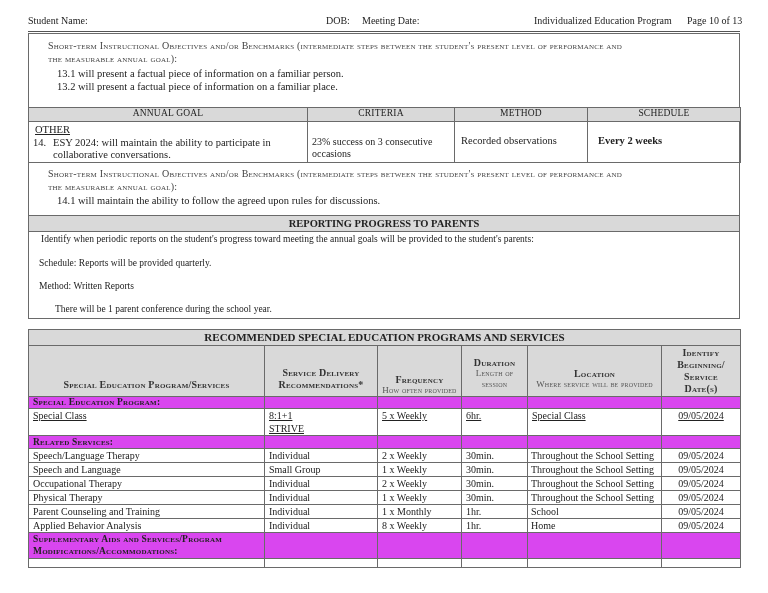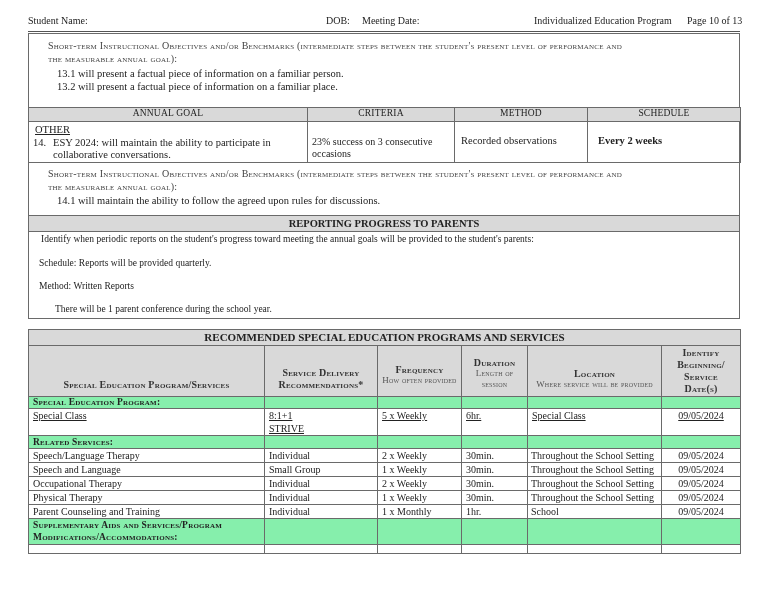--- a/index.html
+++ b/index.html
@@ -9,21 +9,21 @@
   .hdr span { position:absolute; top:0; white-space:nowrap; }
   .rule { position:absolute; left:28px; width:712px; top:31px; height:0; border-top:1.5px solid #555; }
   .box { position:absolute; border:1px solid #6a6a6a; box-sizing:border-box; }
   .sc { font-variant:small-caps; letter-spacing:0.2px; }
   .muted { color:#555; }
   .obj-head { font-size:10px; line-height:13px; color:#444; }
   .obj-line { font-size:10.5px; line-height:12.5px; padding-left:28px; }
   table { border-collapse:collapse; table-layout:fixed; }
   td, th { border:1px solid #6a6a6a; padding:0 4px; vertical-align:top; font-weight:normal; }
   .gray { background:#d9d9d9; }
-  .dgray { background:#86efac; }
+  .dgray { background:#d946ef; }
   .th-c { text-align:center; font-weight:normal; font-size:9.5px; }
   .svc td { font-size:10px; line-height:13px; }
   .center { text-align:center; }
 </style>
 </head>
 <body>
 
 <div class="hdr">
   <span style="left:0;">Student Name:</span>
   <span style="left:298px;">DOB:</span>
@@ -108,21 +108,21 @@
   <tbody>
       <tr class="gray" style="height:16px;">
     <td colspan="6" style="text-align:center; font-weight:bold; font-size:11px; line-height:15px;">RECOMMENDED SPECIAL EDUCATION PROGRAMS AND SERVICES</td>
   </tr>
   <tr class="gray" style="height:51px;">
     <td class="sc" style="vertical-align:bottom; text-align:center; font-weight:bold; font-size:10px; color:#333; padding-bottom:5px;">Special Education Program/Services</td>
     <td class="sc center" style="vertical-align:bottom; font-weight:bold; font-size:10px; color:#333; line-height:12px; padding-bottom:5px;">
       <span>Service Delivery</span><br>
       <span>Recommendations*</span>
     </td>
-    <td class="sc center" style="vertical-align:bottom; font-size:10px; line-height:11px; padding-bottom:10px;">
+    <td class="sc center" style="vertical-align:bottom; font-size:10px; line-height:11px; padding-bottom:0;">
       <div style="font-weight:bold; color:#333;">Frequency</div>
       <div class="muted" style="font-size:9px;">How often provided</div>
     </td>
     <td class="sc center" style="vertical-align:bottom; font-size:10px; line-height:11px; padding-bottom:6px;">
       <div style="font-weight:bold; color:#333;">Duration</div>
       <div class="muted" style="font-size:9px;">Length of session</div>
     </td>
     <td class="sc center" style="vertical-align:bottom; font-size:10px; line-height:11px; padding-bottom:6px;">
       <div style="font-weight:bold; color:#333;">Location</div>
       <div class="muted" style="font-size:9px;">Where service will be provided</div>
@@ -194,20 +194,28 @@
     <td class="center">09/05/2024</td>
   </tr>
   <tr style="height:14px;">
     <td>Parent Counseling and Training</td>
     <td>Individual</td>
     <td>1 x Monthly</td>
     <td>1hr.</td>
     <td style="padding-left:3px;">School</td>
     <td class="center">09/05/2024</td>
   </tr>
+  <tr style="height:14px;">
+    <td>Applied Behavior Analysis</td>
+    <td>Individual</td>
+    <td>8 x Weekly</td>
+    <td>1hr.</td>
+    <td style="padding-left:3px;">Home</td>
+    <td class="center">09/05/2024</td>
+  </tr>
   <tr class="dgray" style="height:26px;">
     <td class="sc" style="font-weight:bold; font-size:9.5px; line-height:12px;">
       <span>Supplementary Aids and Services/Program</span><br>
       <span>Modifications/Accommodations:</span>
     </td>
     <td></td>
         <td></td>
         <td></td>
         <td></td>
         <td></td>

